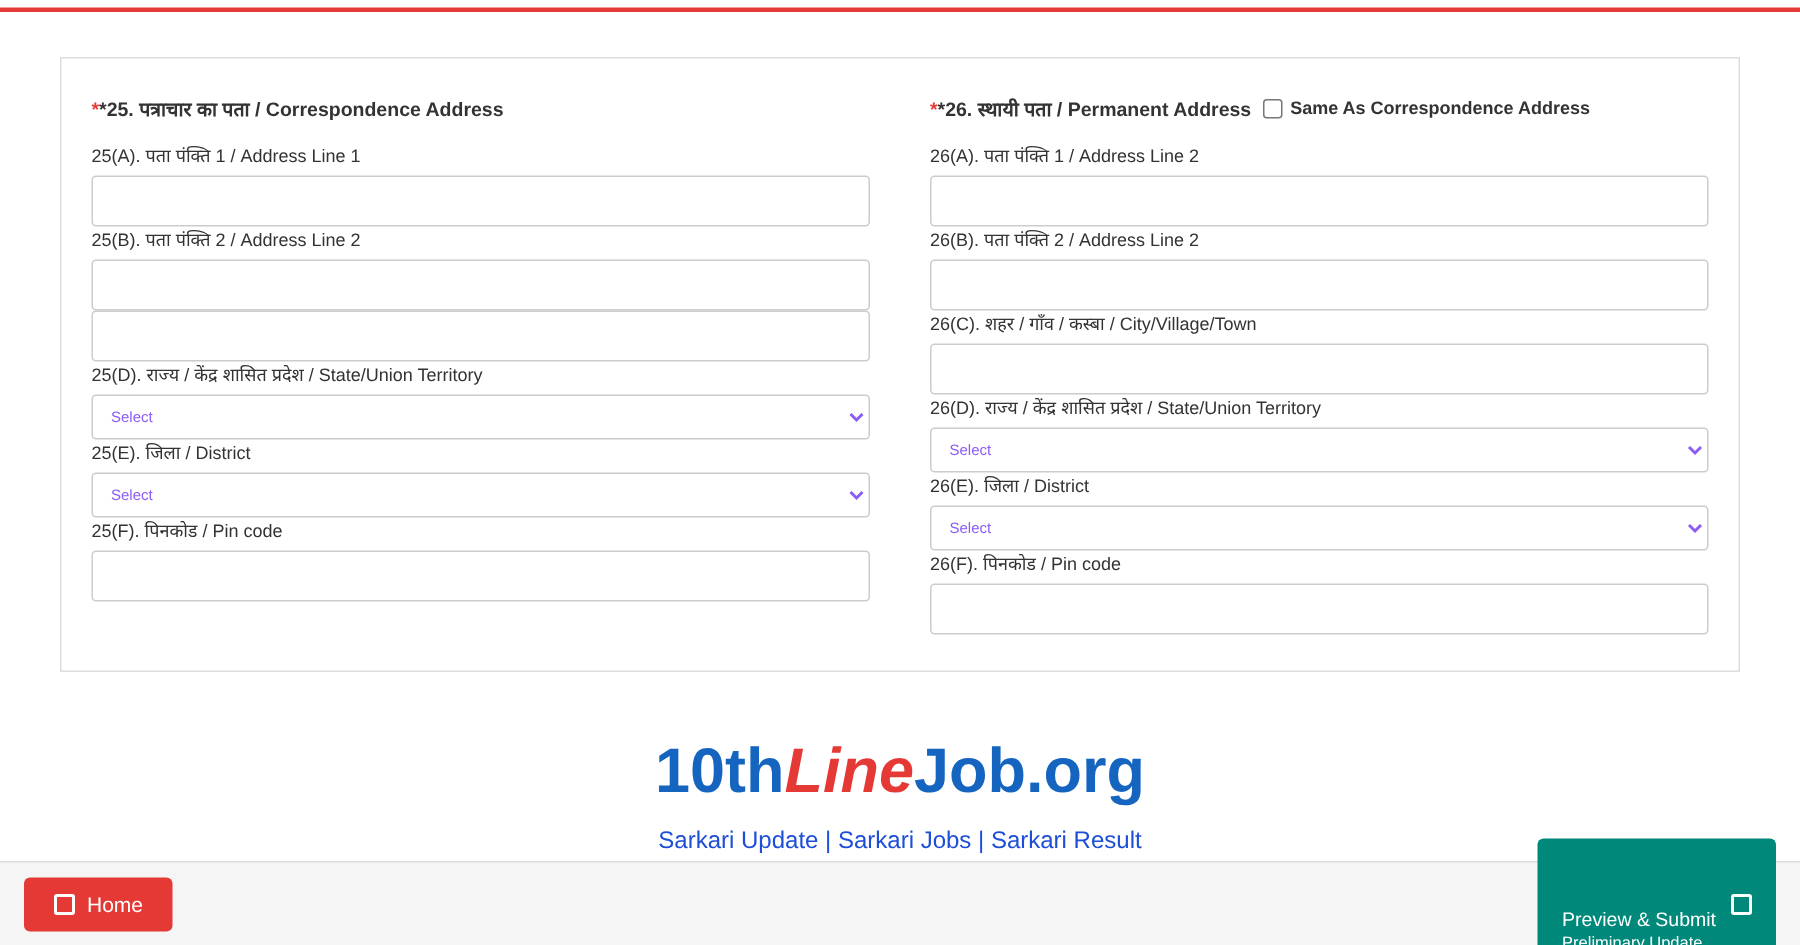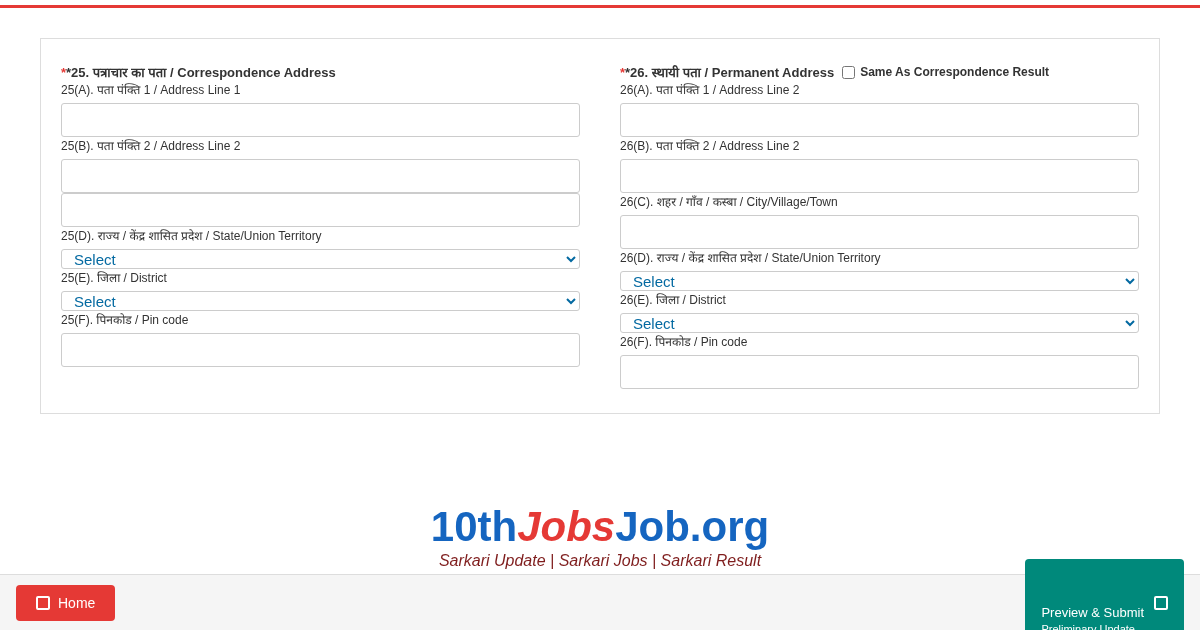--- a/index.html
+++ b/index.html
@@ -37,20 +37,21 @@
       gap: 40px;
     }
 
     .form-col {
       flex: 1;
     }
 
     .section-title {
       font-size: 13px;
       font-weight: bold;
+      margin-bottom: 14px;
       color: #333;
     }
 
     .section-title span.required {
       color: #e53935;
     }
 
     .field-group {
     }
 
@@ -68,26 +69,26 @@
       border-radius: 3px;
       padding: 0 8px;
       font-size: 13px;
       color: #333;
       background: #fff;
       outline: none;
     }
 
     .field-select {
       width: 100%;
-      height: 20px;
+      height: 30px;
       border: 1px solid #ccc;
       border-radius: 3px;
       padding: 0 8px;
-      font-size: 15px;
-      color: #0369a1;
+      font-size: 10px;
+      color: #8b5cf6;
       background: #fff;
       outline: none;
       appearance: auto;
       cursor: pointer;
     }
 
     .section-title-row {
       display: flex;
       align-items: center;
       gap: 8px;
@@ -117,23 +118,22 @@
       color: #1565C0;
       line-height: 1.1;
     }
 
     .watermark-title span {
       color: #e53935;
     }
 
     .watermark-subtitle {
       font-size: 16px;
-      color: #7f1d1d;
-      margin-top: 2px;
-      font-style: italic;
+      color: #1d4ed8;
+      margin-top: 15px;
     }
 
     .bottom-bar {
       position: absolute;
       bottom: 0;
       left: 0;
       right: 0;
       height: 56px;
       background: #f5f5f5;
       border-top: 1px solid #ddd;
@@ -244,21 +244,21 @@
           <input type="text" class="field-input" style="">
         </div>
       </div>
 
       <div class="form-col">
         <div class="section-title">
           <span class="section-title-row">
             <span><span class="required">*</span><span>*26. स्थायी पता / Permanent Address</span></span>
             <label class="checkbox-label">
               <input type="checkbox" style="">
-              <span>Same As Correspondence Result</span>
+              <span>Same As Correspondence Address</span>
             </label>
           </span>
         </div>
 
         <div class="field-group">
           <label class="field-label">26(A). पता पंक्ति 1 / Address Line 2</label>
           <input type="text" class="field-input" style="">
         </div>
 
         <div class="field-group">
@@ -290,21 +290,21 @@
           <input type="text" class="field-input" style="">
         </div>
       </div>
 
     </div>
   </div>
 </div>
 
 <div class="watermark-overlay">
   <div class="watermark-title">
-    <span style="color:#1565C0;">10th</span><span style="color:#e53935;font-style:italic;">Jobs</span><span style="color:#1565C0;">Job.org</span>
+    <span style="color:#1565C0;">10th</span><span style="color:#e53935;font-style:italic;">Line</span><span style="color:#1565C0;">Job.org</span>
   </div>
   <div class="watermark-subtitle">Sarkari Update | Sarkari Jobs | Sarkari Result</div>
 </div>
 
 <div class="bottom-bar">
   <button class="home-btn">
     <span class="icon-square"></span>
     <span>Home</span>
   </button>
 

